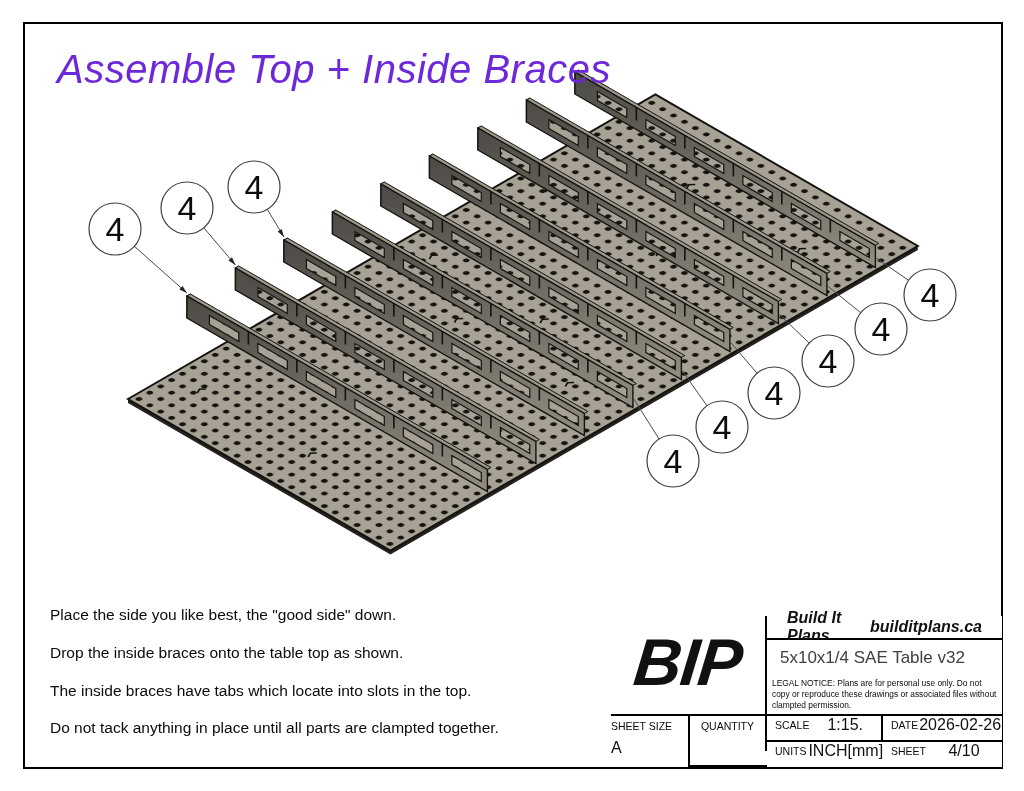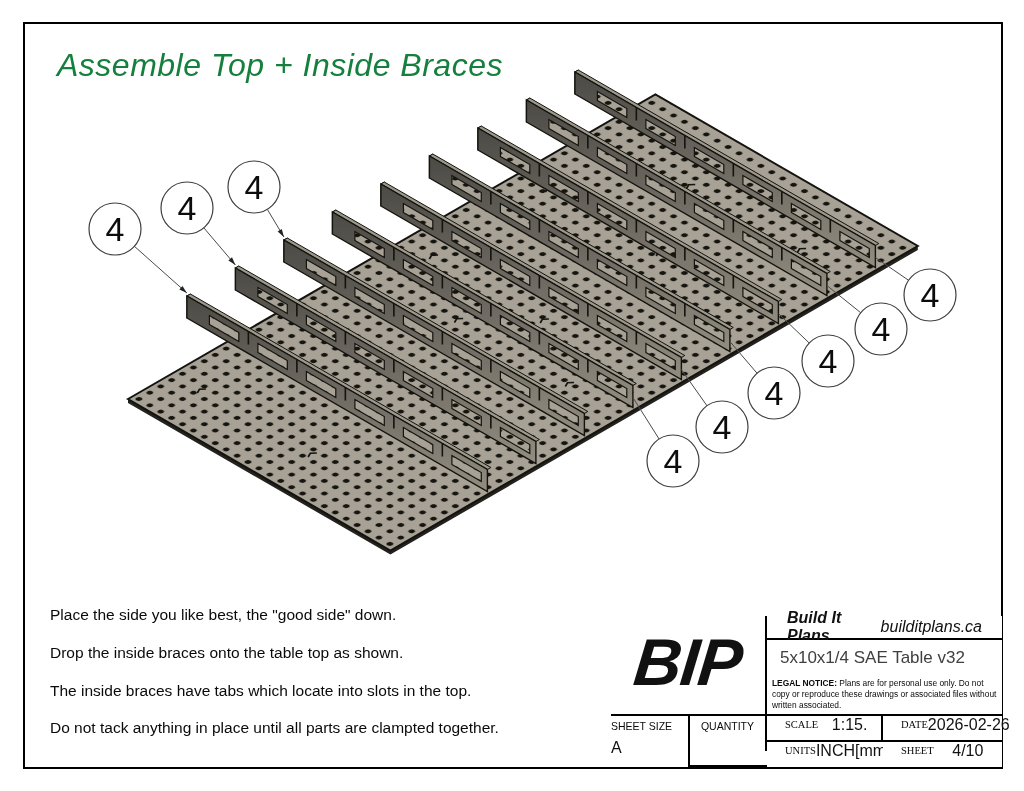--- a/index.html
+++ b/index.html
@@ -6,51 +6,51 @@
   .page{
     position:relative;width:1024px;height:791px;background:#ffffff;overflow:hidden;
     font-family:"Liberation Sans",sans-serif;color:#111;
   }
   .sheet-border{
     position:absolute;left:23px;top:22px;width:980px;height:747px;
     border:2px solid #000;box-sizing:border-box;
   }
   .sheet-title{
     position:absolute;left:57px;top:47px;
-    font-size:32px;font-style:italic;font-weight:400;letter-spacing:0.5px;color:#15803d;
+    font-size:40px;font-style:italic;font-weight:400;letter-spacing:0.5px;color:#6d28d9;
   }
   #drawing-svg{position:absolute;left:0;top:0;width:1024px;height:791px;}
   .notes{position:absolute;left:50px;top:606px;width:560px;}
   .note-line{position:absolute;left:0;font-size:15.5px;color:#0a0a0a;white-space:nowrap;}
   
   .tb-cell{position:absolute;box-sizing:border-box;background:#fff;}
   .tb-outer{left:611px;top:616px;width:391px;height:151px;border:2px solid #000;background:transparent;}
   .tb-bip{left:611px;top:616px;width:156px;height:98px;border-right:2px solid #000;
           display:flex;align-items:center;justify-content:center;}
   .bip-logo{font-size:66px;font-weight:700;font-style:italic;letter-spacing:-1px;
             transform:skewX(-6deg);line-height:1;padding-bottom:6px;}
   .tb-header{left:767px;top:616px;width:235px;height:24px;border-bottom:2px solid #000;
              display:flex;align-items:center;justify-content:space-between;padding:0 20px;}
   .tb-company{font-size:16px;font-weight:700;font-style:italic;}
-  .tb-site{font-size:16px;font-weight:400;font-style:italic;}
+  .tb-site{font-size:16px;font-weight:700;font-style:italic;}
   .tb-mid{left:767px;top:640px;width:235px;height:74px;}
   .tb-part-title{position:absolute;left:13px;top:8px;font-size:17px;color:#404040;}
   .tb-legal{position:absolute;left:5px;right:3px;bottom:3px;font-size:8.4px;line-height:1.3;color:#0a0a0a;}
-  .tb-legal b{font-weight:700;margin-top:24px;}
+  .tb-legal b{font-weight:400;margin-top:24px;}
   .tb-sheetsize{left:611px;top:714px;width:79px;height:53px;border-top:2px solid #000;border-right:2px solid #000;text-align:left;}
   .tb-quantity{left:690px;top:714px;width:77px;height:37px;border-top:2px solid #000;border-right:2px solid #000;text-align:center;}
   .tb-scale{left:767px;top:714px;width:116px;height:28px;border-top:2px solid #000;border-right:2px solid #000;border-bottom:2px solid #000;}
   .tb-date {left:883px;top:714px;width:119px;height:28px;border-top:2px solid #000;border-bottom:2px solid #000;}
   .tb-units{left:767px;top:742px;width:120px;height:25px;border-right:2px solid #000;}
   .tb-sheet{left:883px;top:742px;width:119px;height:25px;}
   .tb-label{font-size:10.5px;color:#0a0a0a;}
   .tb-sheetsize .tb-label,.tb-quantity .tb-label{display:block;margin-top:4px;}
   .tb-big-val{display:block;font-size:16px;margin-top:7px;}
   .tb-kv{display:flex;align-items:flex-start;height:100%;}
-  .tb-kv .tb-label{padding:3px 0 0 18px;flex:none;font-family:Liberation Serif, serif;}
+  .tb-kv .tb-label{padding:3px 0 0 8px;flex:none;}
   .tb-kv .tb-value{flex:1;text-align:center;font-size:16px;white-space:nowrap;}
 </style>
 </head>
 <body>
 
 <div class="page">
 
   <div class="sheet-border"></div>
 
   <svg id="drawing-svg" viewBox="0 0 1024 791">
@@ -312,21 +312,21 @@
     <span class="bip-logo">BIP</span>
   </div>
 
   <div class="tb-cell tb-header">
     <span class="tb-company">Build It Plans</span>
     <span class="tb-site">builditplans.ca</span>
   </div>
 
   <div class="tb-cell tb-mid">
     <span class="tb-part-title">5x10x1/4 SAE Table v32</span>
-    <div class="tb-legal"><b>LEGAL NOTICE:</b><span> Plans are for personal use only. Do not copy or reproduce these drawings or associated files without written associated.</span></div>
+    <div class="tb-legal"><b>LEGAL NOTICE:</b><span> Plans are for personal use only. Do not copy or reproduce these drawings or associated files without clampted permission.</span></div>
   </div>
 
   <div class="tb-cell tb-sheetsize">
     <span class="tb-label">SHEET SIZE</span>
     <span class="tb-big-val">A</span>
   </div>
 
   <div class="tb-cell tb-quantity">
     <span class="tb-label">QUANTITY</span>
     <span class="tb-big-val"></span>

